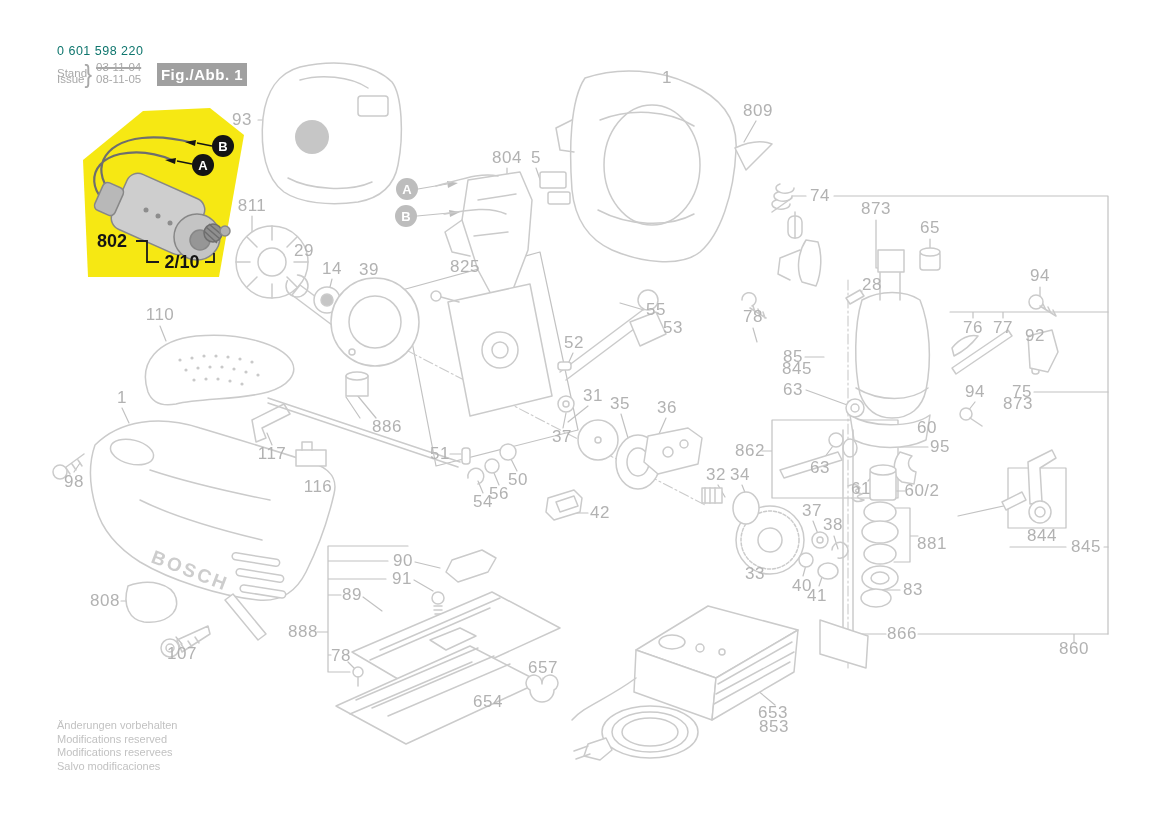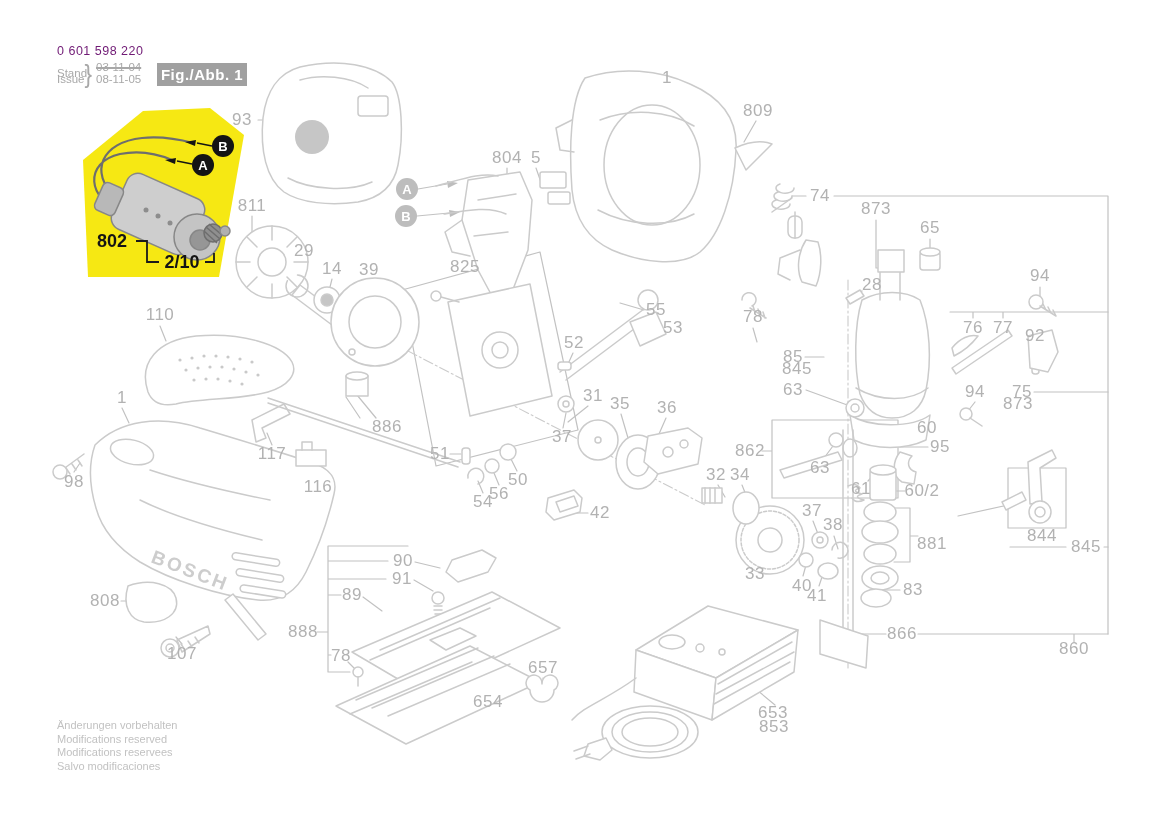--- a/index.html
+++ b/index.html
@@ -6,21 +6,21 @@
   #canvas{position:relative;width:1168px;height:825px;background:#fff;overflow:hidden;
           font-family:"Liberation Sans","DejaVu Sans",sans-serif;}
   #art{position:absolute;left:0;top:0;}
   .plabel{position:absolute;transform:translate(-50%,-50%);font-size:17px;color:#b2b2b2;
           letter-spacing:.5px;white-space:nowrap;}
   .hlabel{position:absolute;transform:translate(-50%,-50%);font-size:18px;font-weight:bold;color:#141414;white-space:nowrap;}
   .callout{position:absolute;width:22px;height:22px;border-radius:50%;transform:translate(-50%,-50%);
            display:flex;align-items:center;justify-content:center;font-size:13px;font-weight:bold;color:#fff;}
   .callout.dark{background:#141414;}
   .callout.gray{background:#bdbdbd;}
-  .hdr-num{position:absolute;left:57px;top:44px;font-size:12.5px;color:#701a75;letter-spacing:.5px;}
+  .hdr-num{position:absolute;left:57px;top:44px;font-size:12.5px;color:#0f766e;letter-spacing:.5px;}
   .hdr-line{position:absolute;font-size:11.5px;color:#a8a8a8;}
   .hdr-brace{position:absolute;left:84px;top:60px;font-size:25px;color:#a8a8a8;transform:scaleX(.9);}
   .strike{text-decoration:line-through;text-decoration-thickness:1.5px;}
   #figbox{position:absolute;left:157px;top:63px;width:90px;height:23px;background:#a0a0a0;color:#fff;
           font-size:15px;font-weight:bold;display:flex;align-items:center;justify-content:center;letter-spacing:.5px;}
   #footer{position:absolute;left:57px;top:719px;font-size:11px;line-height:13.5px;color:#c2c2c2;}
 </style>
 </head>
 <body>
 

